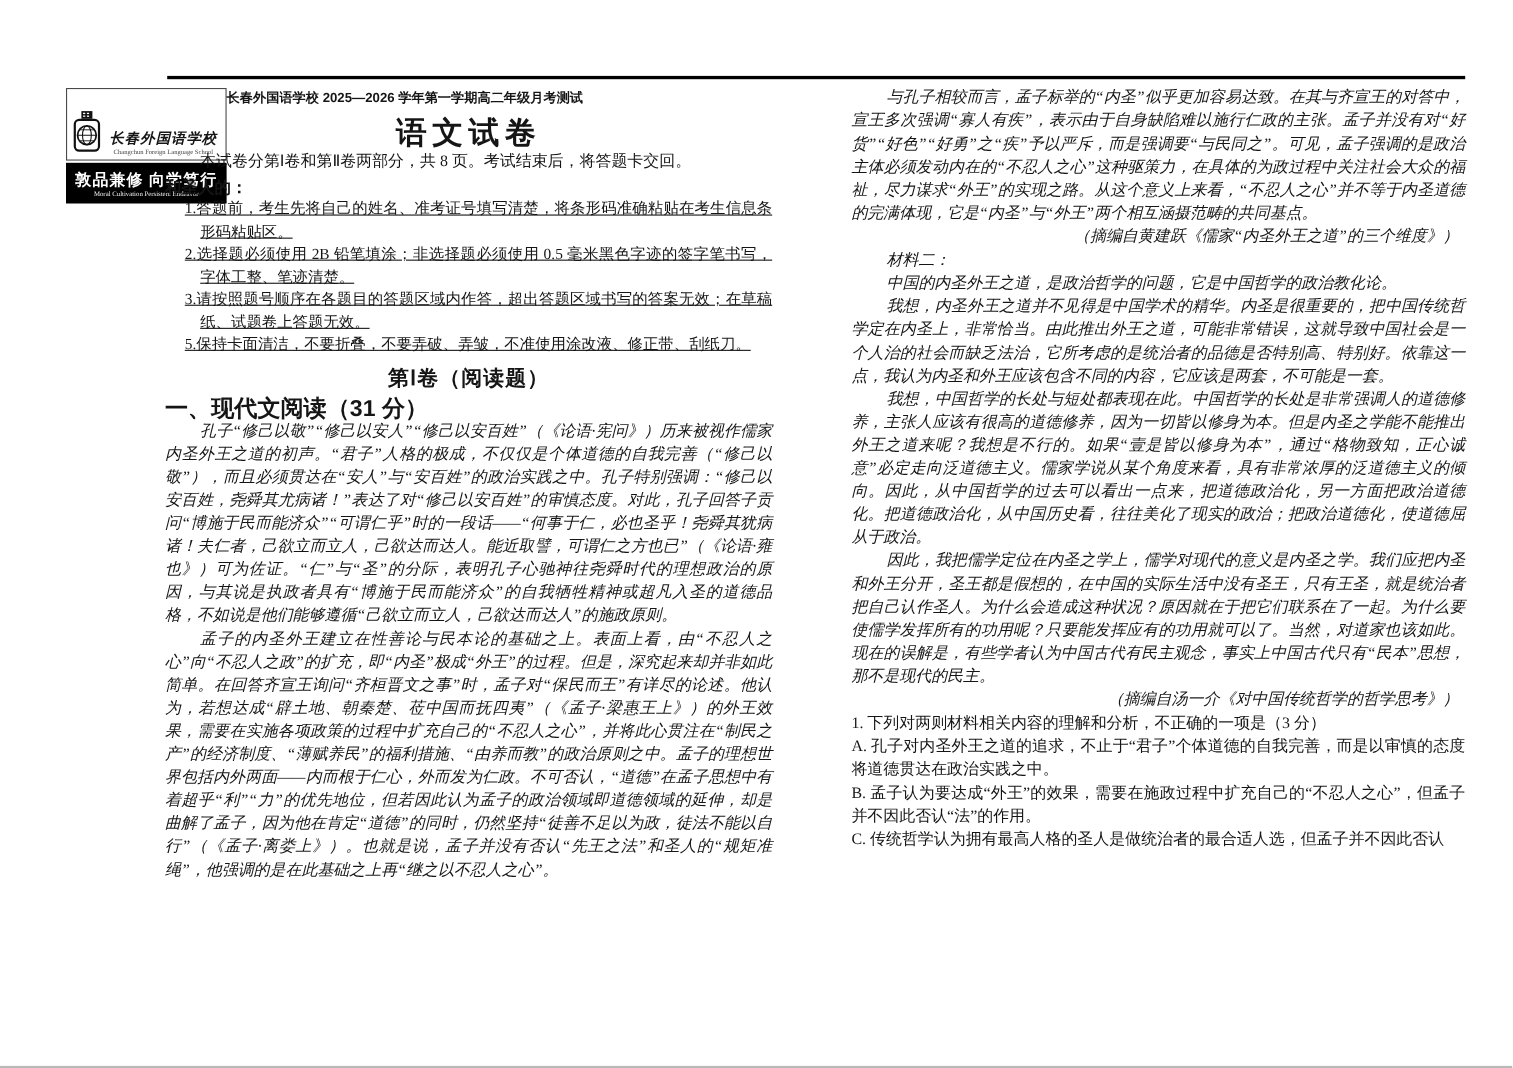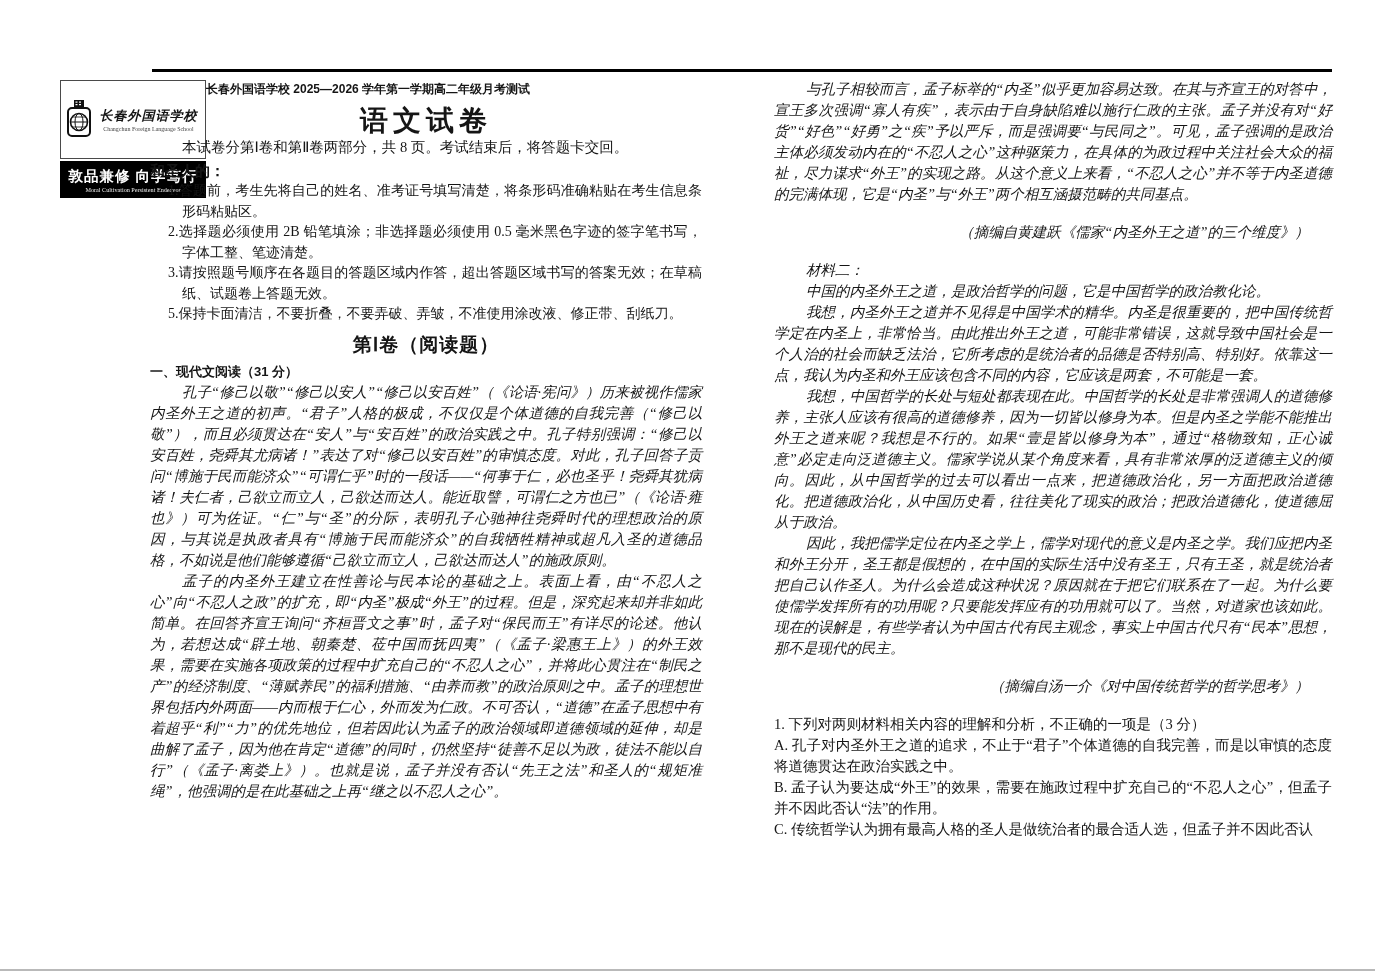--- a/index.html
+++ b/index.html
@@ -13,22 +13,22 @@
     border-bottom:2px solid #b9b9b9;
     box-sizing:border-box;
   }
   .top-rule{
     position:absolute;left:152px;top:69px;width:1180px;height:3px;
     background:#000;
   }
   
   .logo{position:absolute;left:60px;top:80px;width:146px;}
   .logo-white{
-    border:1px solid #4a4a4a;background:#fff;height:79px;
-    display:flex;align-items:center;gap:5px;padding:3px 5px;box-sizing:border-box;
+    border:1px solid #4a4a4a;background:#fff;height:66px;
+    display:flex;align-items:flex-end;gap:5px;padding:3px 5px;box-sizing:border-box;
   }
   .seal{flex:0 0 auto;line-height:0;}
   .logo-names{flex:1 1 auto;min-width:0;text-align:center;}
   .logo-zh{font-size:13px;font-weight:bold;font-style:italic;white-space:nowrap;letter-spacing:1px;}
   .logo-en{font-size:6.5px;color:#444;transform:scale(.92);white-space:nowrap;}
   .logo-gray{
     background:#000000;color:#fff;margin-top:2px;
     padding:6px 4px 5px;text-align:center;
   }
   .motto-zh{font-family:"Liberation Sans",sans-serif;font-size:14.5px;font-weight:bold;letter-spacing:1px;white-space:nowrap;}
@@ -44,32 +44,32 @@
   }
   .paper-title{
     margin:10px 0 6px;text-align:center;
     font-family:"Liberation Sans",sans-serif;font-weight:bold;
     font-size:28px;letter-spacing:5px;
   }
   .intro{margin:2px 0 0;text-indent:2.2em;font-size:14.5px;}
   .notice-title{font-family:"Liberation Sans",sans-serif;font-weight:bold;font-size:15px;margin-top:2px;}
   .notice{
     padding-left:32px;text-indent:-14px;
-    font-size:14px;line-height:20.5px;text-align:justify;
+    font-size:14px;line-height:20.5px;text-align:justify;text-decoration:underline;
   }
   .volume-title{
     margin:9px 0 6px;text-align:center;font-weight:bold;font-size:19px;letter-spacing:1px;
   }
-  .sec-title{font-family:"Liberation Sans",sans-serif;font-weight:bold;font-size:13px;margin-top:4px;}
+  .sec-title{font-family:"Liberation Sans",sans-serif;font-weight:bold;font-size:21px;margin-top:4px;}
   .sub-title{font-family:"Liberation Sans",sans-serif;font-weight:bold;font-size:15px;margin-top:2px;}
   
   .kai{font-style:italic;}
   .mat-label{padding-left:2.2em;margin-top:1px;}
   .para{margin:0;text-indent:2.2em;text-align:justify;}
-  .attribution{margin:17px;text-align:right;padding-right:6px;}
+  .attribution{margin:0;text-align:right;padding-right:6px;}
   .q-stem{margin-top:1px;font-size:14.5px;}
   .q-option{margin:0;text-align:justify;font-size:14.5px;}
 </style>
 </head>
 <body>
 
 <div class="page">
 
   <div class="top-rule"></div>
 

